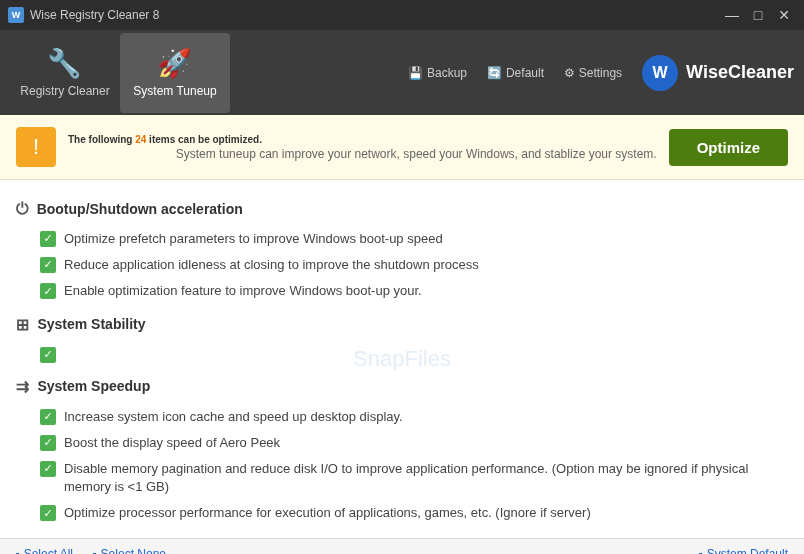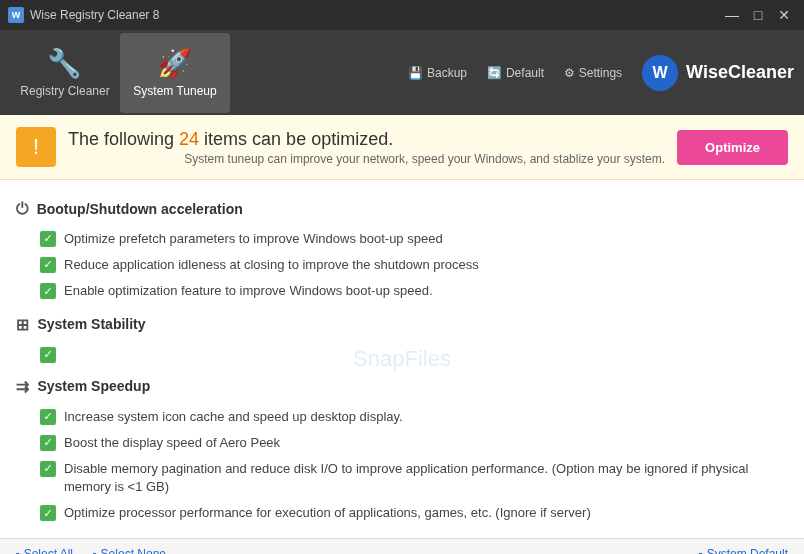--- a/index.html
+++ b/index.html
@@ -73,26 +73,26 @@
       display: flex; align-items: center; gap: 12px;
     }
     .alert-icon {
       width: 40px; height: 40px;
       background: #f5a623;
       border-radius: 4px;
       display: flex; align-items: center; justify-content: center;
       font-size: 22px; color: white; flex-shrink: 0;
     }
     .alert-text { flex: 1; }
-    .alert-text .main-line { font-size: 18px; font-weight: normal; color: #333; }
+    .alert-text .main-line { font-size: 10px; font-weight: bold; color: #333; }
     .alert-text .main-line .count { color: #e06c00; }
     .alert-text .sub-line { font-size: 12px; color: #666; margin-top: 2px; text-align: right; }
     .optimize-btn {
-      background: #ec4899;
-      color: white; font-size: 13px; font-weight: bold;
+      background: #4d7c0f;
+      color: white; font-size: 15px; font-weight: bold;
       border: none; border-radius: 4px;
       padding: 10px 28px; cursor: pointer;
       white-space: nowrap;
     }
 
     
     .content-area {
       background: white;
       height: 358px;
       overflow-y: auto;
@@ -215,21 +215,21 @@
     <div class="check-item">
       <div class="check-box">✓</div>
       <span>Optimize prefetch parameters to improve Windows boot-up speed</span>
     </div>
     <div class="check-item">
       <div class="check-box">✓</div>
       <span>Reduce application idleness at closing to improve the shutdown process</span>
     </div>
     <div class="check-item">
       <div class="check-box">✓</div>
-      <span>Enable optimization feature to improve Windows boot-up speed.</span>
+      <span>Enable optimization feature to improve Windows boot-up your.</span>
     </div>
 
     <div class="section-header" style="margin-top:10px;">
       <span class="section-icon">⊞</span>
       <span>System Stability</span>
     </div>
     <div class="check-item">
       <div class="check-box">✓</div>
     </div>
 

